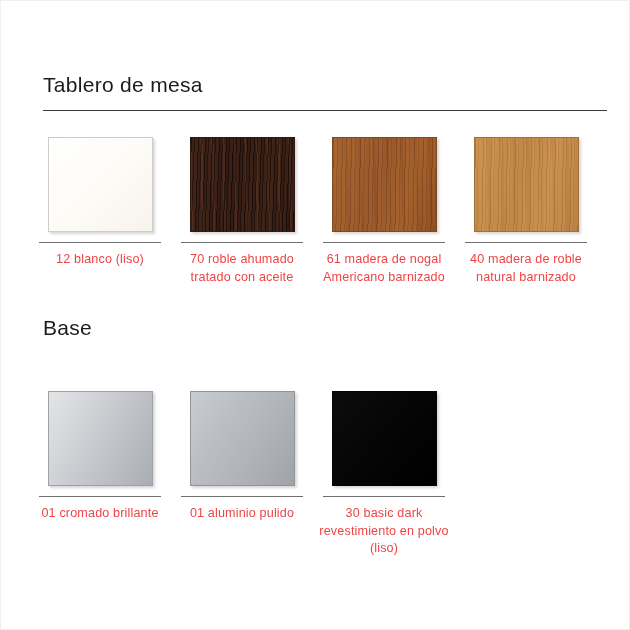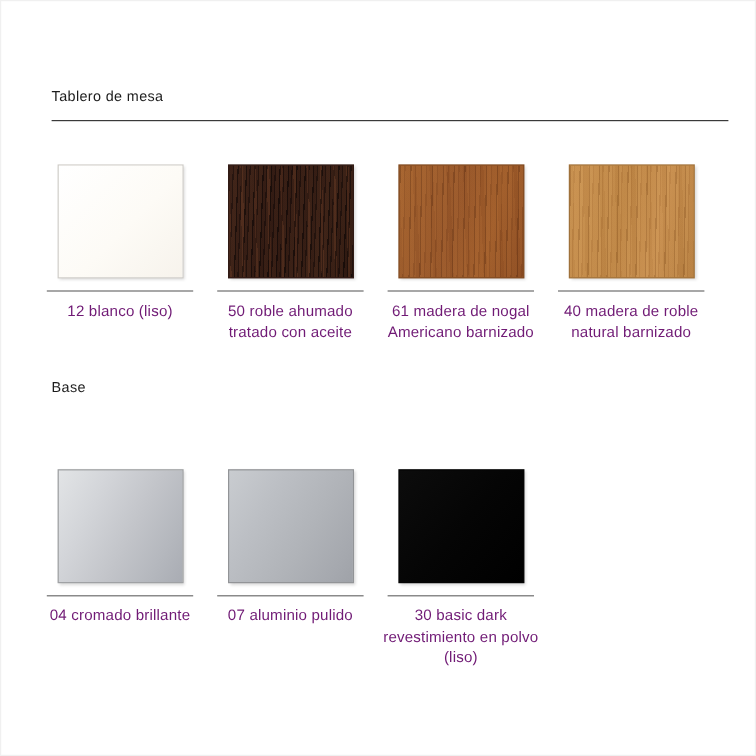--- a/index.html
+++ b/index.html
@@ -20,21 +20,21 @@
     overflow: hidden;
   }
 
   
   .section {
     position: absolute;
     left: 42px;
     right: 22px;
   }
   .section-title {
-    font-size: 12px;
+    font-size: 21px;
     font-weight: 400;
     color: #1c1c1c;
     letter-spacing: 0.3px;
     margin: 0;
     padding: 0;
     white-space: nowrap;
   }
   .section-rule {
     height: 0;
     border-top: 1px solid #3a3a3a;
@@ -72,21 +72,21 @@
   .cell-rule {
     width: 122px;
     height: 0;
     border-top: 1px solid #6e6e6e;
     margin-top: 10px;
   }
   .caption {
     margin-top: 8px;
     font-size: 12.6px;
     line-height: 17.5px;
-    color: #701a75;
+    color: #ef4444;
     text-align: center;
     letter-spacing: 0.15px;
     width: 132px;
   }
 
   
   #section-tablero { top: 72px; }
   #row-tablero     { top: 136px; }
   #section-base    { top: 315px; }
   #row-base        { top: 390px; }
@@ -112,21 +112,21 @@
     </div>
 
     <div class="swatch-cell">
       <div class="swatch" style="background:#3b2019;">
         <div class="grain" style="background:
                repeating-linear-gradient(92deg, rgba(0,0,0,0.40) 0px, rgba(0,0,0,0.40) 1px, rgba(120,70,40,0.10) 1px, rgba(120,70,40,0.10) 3px, rgba(0,0,0,0.26) 3px, rgba(0,0,0,0.26) 4px, rgba(145,88,50,0.14) 4px, rgba(145,88,50,0.14) 7px),
                repeating-linear-gradient(89deg, rgba(90,48,28,0.30) 0px, rgba(90,48,28,0.30) 2px, rgba(24,11,8,0.34) 2px, rgba(24,11,8,0.34) 11px),
                linear-gradient(100deg,#45271d 0%,#331b14 40%,#3e2319 75%,#2c1710 100%);"></div>
       </div>
       <div class="cell-rule"></div>
-      <div class="caption">50 roble ahumado tratado con aceite</div>
+      <div class="caption">70 roble ahumado tratado con aceite</div>
     </div>
 
     <div class="swatch-cell">
       <div class="swatch" style="background:#9b5a28;">
         <div class="grain" style="background:
                repeating-linear-gradient(91deg, rgba(70,32,10,0.26) 0px, rgba(70,32,10,0.26) 1px, rgba(190,122,62,0.14) 1px, rgba(190,122,62,0.14) 4px, rgba(96,48,18,0.18) 4px, rgba(96,48,18,0.18) 5px, rgba(168,104,50,0.10) 5px, rgba(168,104,50,0.10) 9px),
                repeating-linear-gradient(88deg, rgba(120,62,24,0.20) 0px, rgba(120,62,24,0.20) 3px, rgba(160,96,44,0.16) 3px, rgba(160,96,44,0.16) 14px),
                linear-gradient(103deg,#a66430 0%,#96552a 45%,#a35f2c 72%,#8a4a22 100%);"></div>
       </div>
       <div class="cell-rule"></div>
@@ -151,29 +151,29 @@
 
   </div>
 
   <div class="swatch-row" id="row-base">
 
     <div class="swatch-cell">
       <div class="swatch" style="background:#c3c5c8;">
         <div class="grain" style="background:linear-gradient(118deg,#e2e4e6 0%,#d3d5d9 28%,#c2c4c9 58%,#b4b7bd 82%,#a9acb3 100%);"></div>
       </div>
       <div class="cell-rule"></div>
-      <div class="caption">04 cromado brillante</div>
+      <div class="caption">01 cromado brillante</div>
     </div>
 
     <div class="swatch-cell">
       <div class="swatch" style="background:#b2b5b9;">
         <div class="grain" style="background:linear-gradient(122deg,#c9ccd0 0%,#bcbfc4 30%,#b0b3b8 62%,#a5a8ae 88%,#9fa2a8 100%);"></div>
       </div>
       <div class="cell-rule"></div>
-      <div class="caption">07 aluminio pulido</div>
+      <div class="caption">01 aluminio pulido</div>
     </div>
 
     <div class="swatch-cell">
       <div class="swatch" style="background:#060606;">
         <div class="grain" style="background:linear-gradient(130deg,#0c0c0c 0%,#050505 50%,#000000 100%);"></div>
       </div>
       <div class="cell-rule"></div>
       <div class="caption">30 basic dark revestimiento en polvo (liso)</div>
     </div>
 

